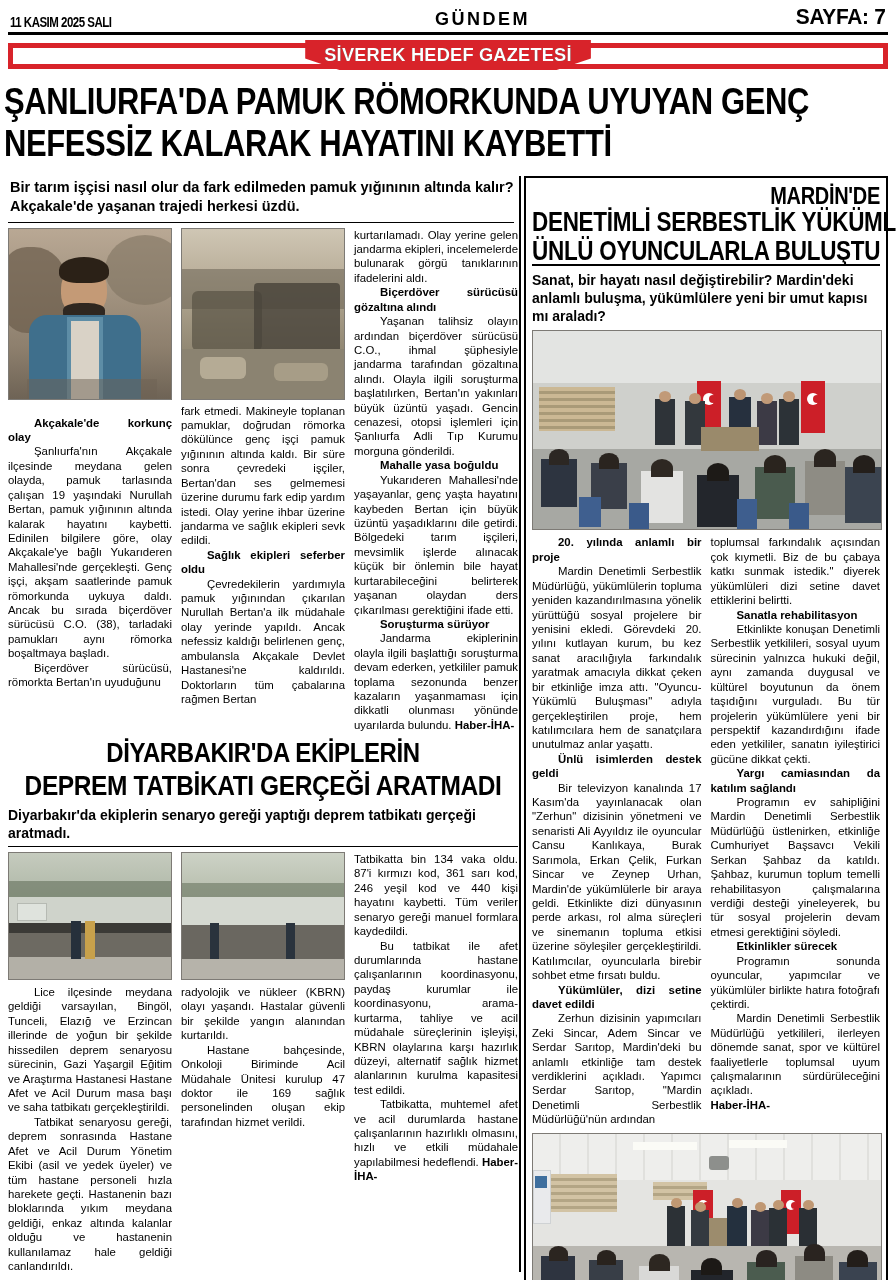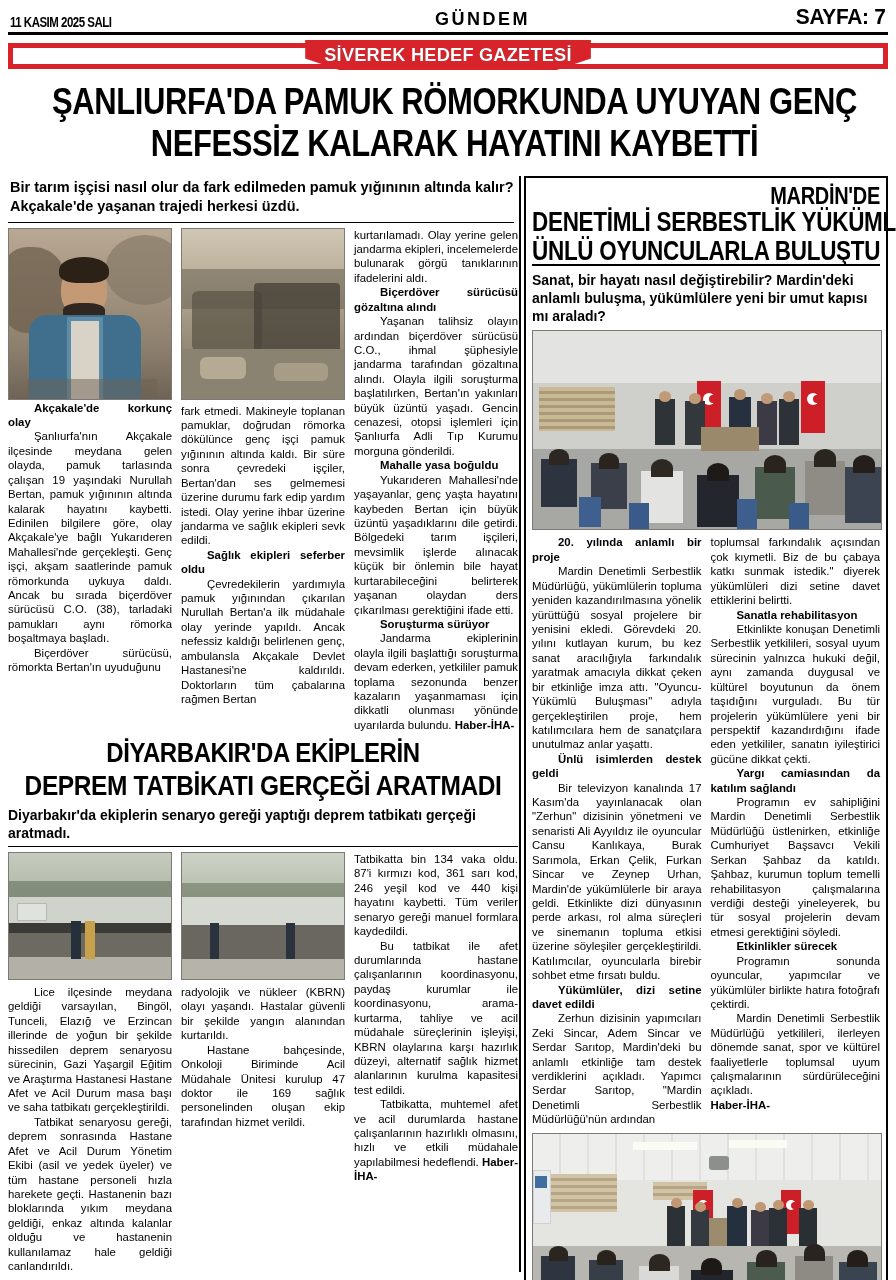--- a/index.html
+++ b/index.html
@@ -45,21 +45,21 @@
     font-size: 19px; letter-spacing: 0.2px;
     padding: 4px 14px 4px 14px;
     clip-path: polygon(0 0, 100% 0, 100% 62%, 88% 100%, 12% 100%, 0 62%);
     white-space: nowrap;
     text-shadow: 0 0 0 #000;
   }
   .banner-flag span { transform: scaleX(0.96); display: inline-block; }
 
   
   .main-head {
-    text-align: center; padding: 4px 12px 2px 25px;
+    padding: 4px 12px 2px 4px;
   }
   .main-head .l1, .main-head .l2 {
     font-weight: bold; font-size: 31px; line-height: 1.12;
     letter-spacing: -0.4px;
     transform: scaleY(1.18); transform-origin: center top;
     font-family: "Liberation Sans", sans-serif;
     white-space: nowrap;
   }
   .main-head .l1 { margin-bottom: 7px; }
   .main-head .l2 { margin-bottom: 6px; }
@@ -174,21 +174,21 @@
                       background:#2f2720; border-radius:40%;"></div>
           <div style="position:absolute; left:20px; top:86px; width:112px; height:92px;
                       background:#3f6f8c; border-radius:18px 18px 0 0;"></div>
           <div style="position:absolute; left:58px; top:88px; width:36px; height:90px;
                       background:#5d8da6;"></div>
           <div style="position:absolute; left:62px; top:92px; width:28px; height:86px;
                       background:#d9d2c6;"></div>
           <div style="position:absolute; left:18px; top:150px; width:130px; height:28px;
                       background:#6e6253; opacity:.5;"></div>
         </div>
-        <div class="bodytext" style="margin-top:1px;">
+        <div class="bodytext" style="margin-top:16px;">
           <p class="sub">Akçakale'de korkunç olay</p>
           <p>Şanlıurfa'nın Akçakale ilçesinde meydana gelen olayda, pamuk tarlasında çalışan 19 yaşındaki Nurullah Bertan, pamuk yığınının altında kalarak hayatını kaybetti. Edinilen bilgilere göre, olay Akçakale'ye bağlı Yukarıderen Mahallesi'nde gerçekleşti. Genç işçi, akşam saatlerinde pamuk römorkunda uykuya daldı. Ancak bu sırada biçerdöver sürücüsü C.O. (38), tarladaki pamukları aynı römorka boşaltmaya başladı.</p>
           <p>Biçerdöver sürücüsü, römorkta Bertan'ın uyuduğunu</p>
         </div>
       </div>
 
       <div style="width:164px;">
         <div class="photo" style="width:164px; height:172px;">
           <div class="sky" style="background:
             linear-gradient(180deg,#cfc6b4 0%,#b8ad98 30%,#9b917c 60%,#7a7260 100%);"></div>

